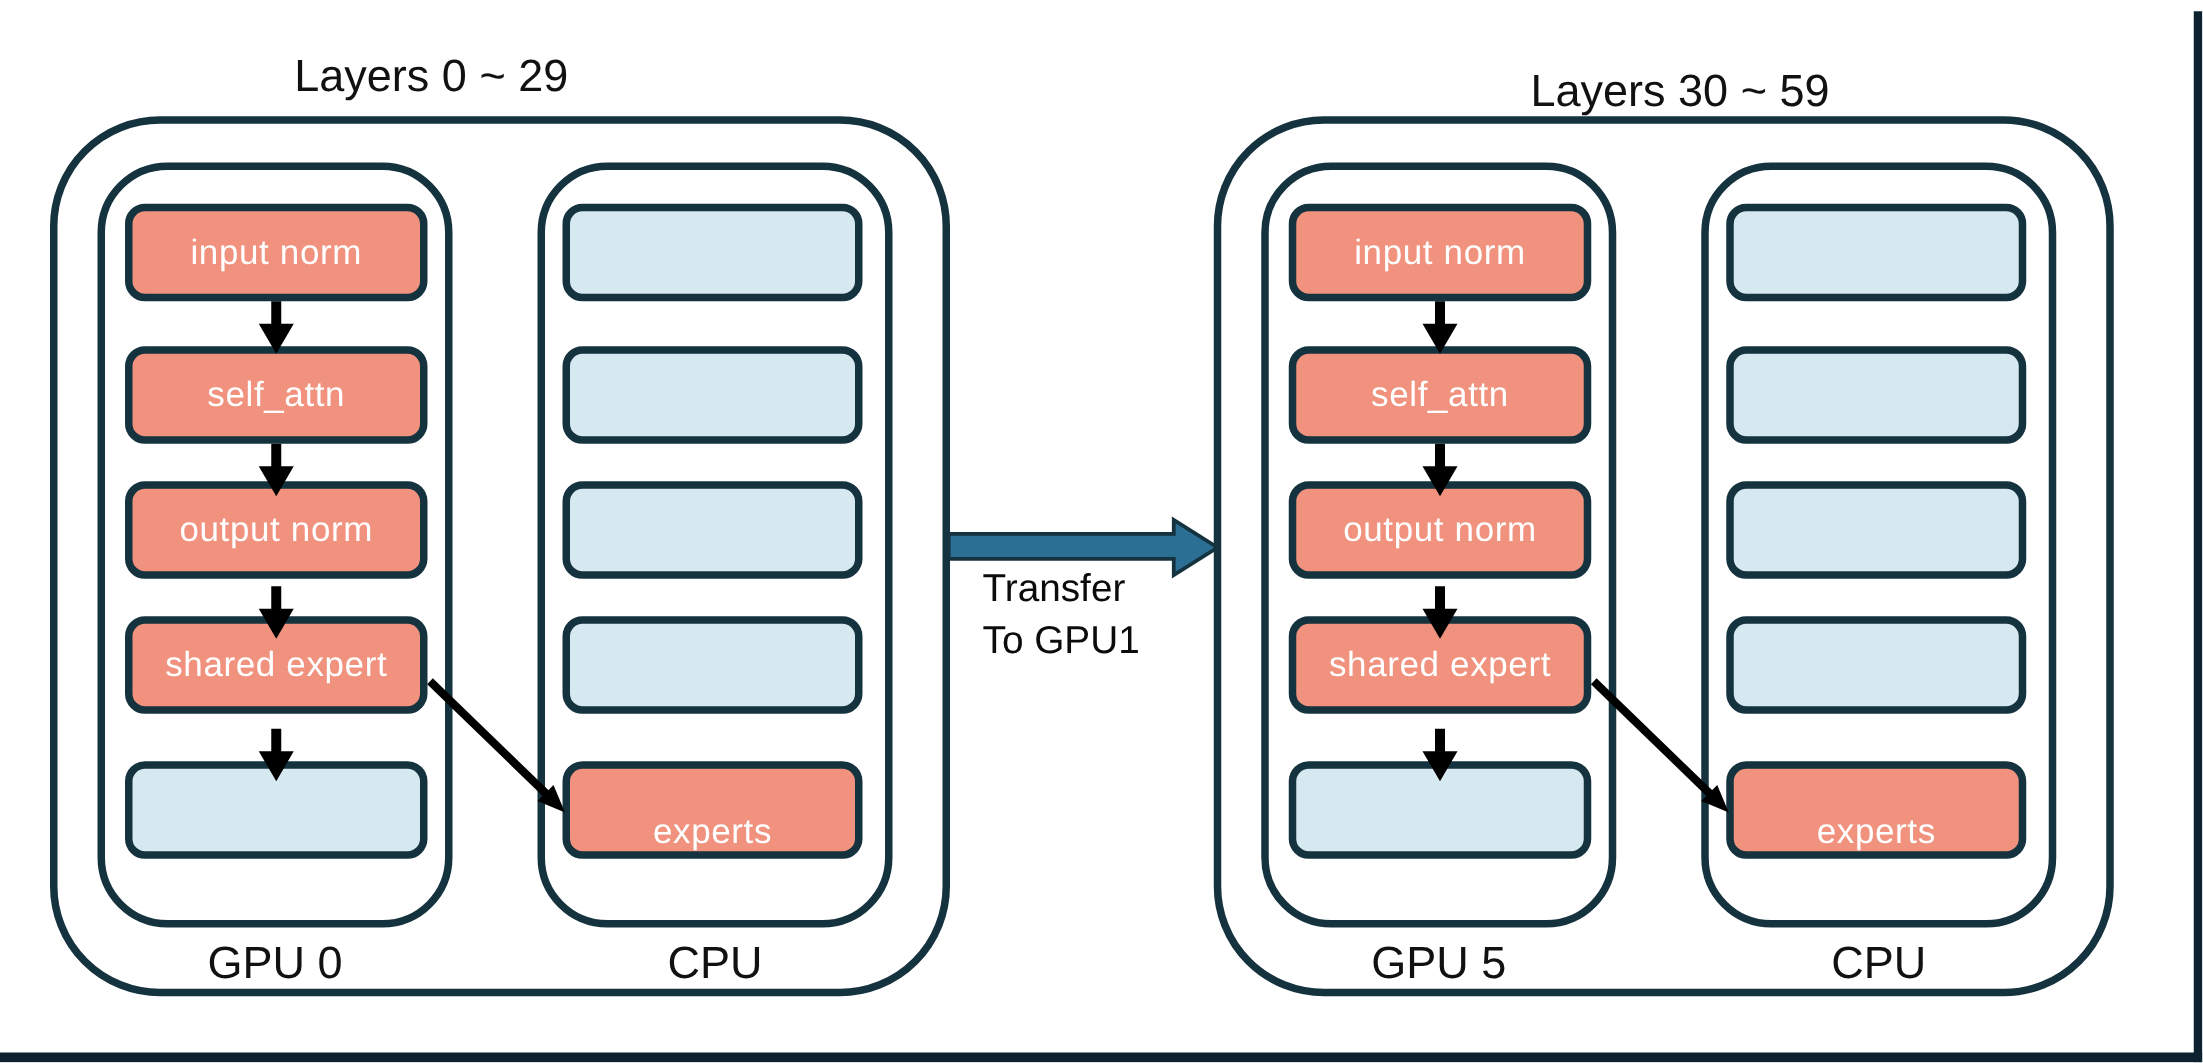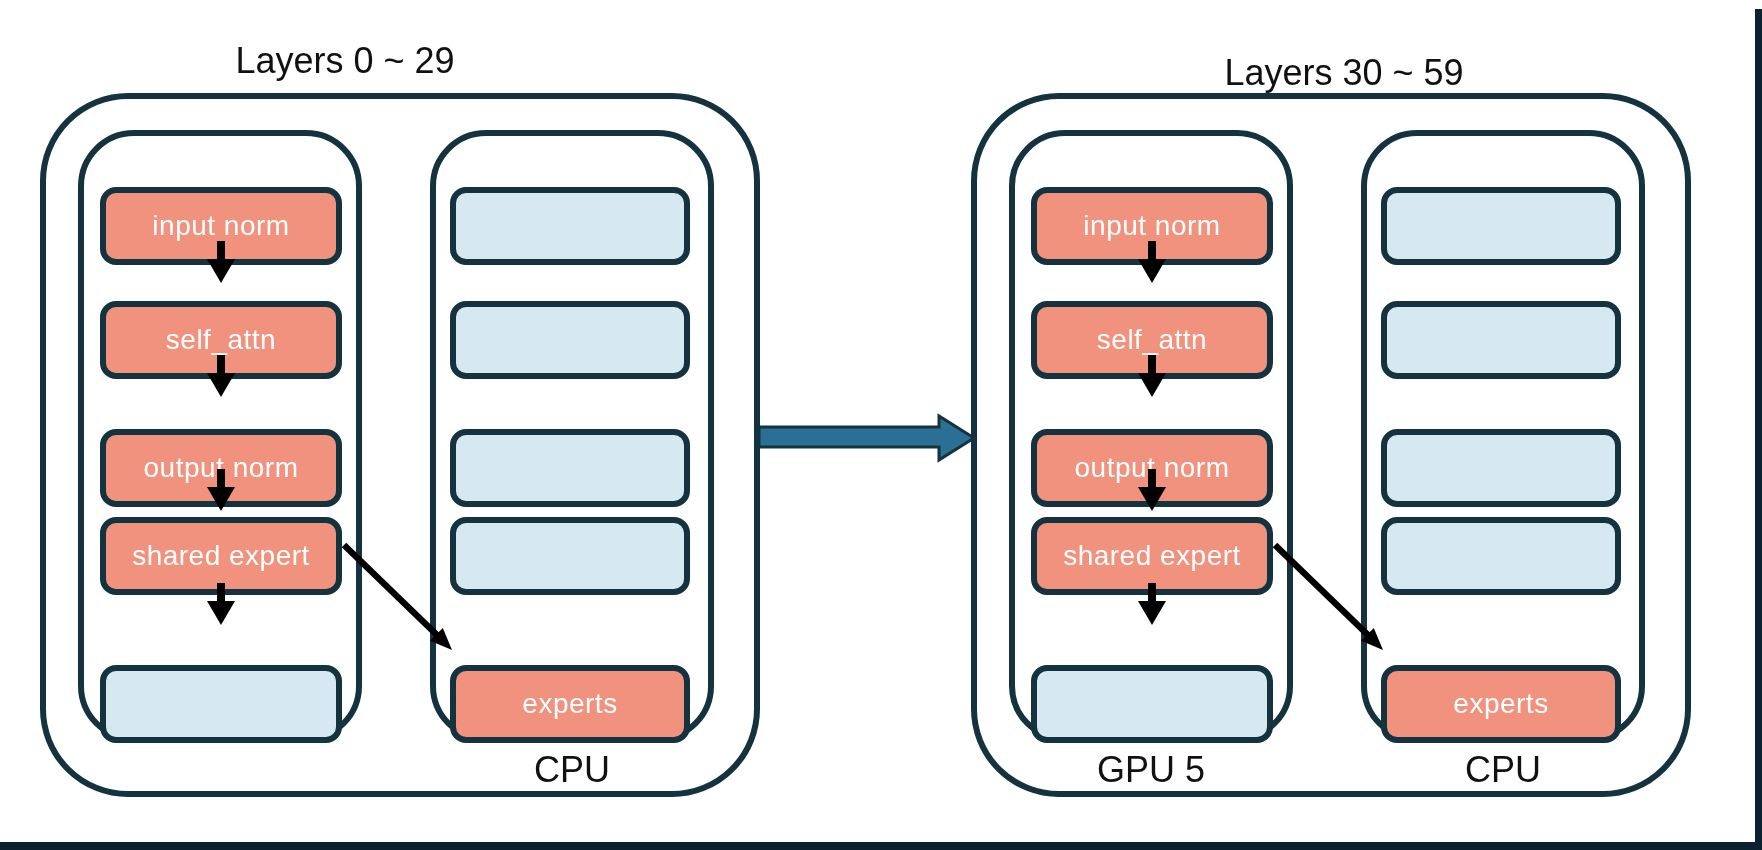--- a/index.html
+++ b/index.html
@@ -22,27 +22,27 @@
   .inner-col{
     position:absolute;top:37px;width:284px;height:612px;box-sizing:border-box;
     border:6px solid #15323f;border-radius:56px;background:#ffffff;
   }
   .col-gpu{left:38px;}
   .col-cpu{left:390px;}
   
   .node{
     position:absolute;height:78px;box-sizing:border-box;border:6px solid #15323f;border-radius:16px;
     display:flex;align-items:center;justify-content:center;
-    font-size:28px;color:#ffffff;letter-spacing:.5px;white-space:nowrap;margin-top:24px;
+    font-size:28px;color:#ffffff;letter-spacing:.5px;white-space:nowrap;
   }
   .node.salmon{background:#f0927e;}
   .node.blue{background:#d6e9f1;}
   .n-gpu{left:60px;width:242px;}
   .n-cpu{left:410px;width:240px;}
-  .r1{top:70px;} .r2{top:184px;} .r3{top:312px;} .r4{top:400px;} .r5{top:548px;}
+  .r1{top:70px;} .r2{top:184px;} .r3{top:292px;} .r4{top:400px;} .r5{top:516px;align-items:flex-end;}
   
   .col-label{
     position:absolute;top:654px;height:46px;line-height:46px;
     text-align:center;font-size:36px;color:#111111;white-space:nowrap;
   }
   .lbl-gpu{left:38px;width:284px;}
   .lbl-cpu{left:390px;width:284px;}
   
   .flow-svg{position:absolute;left:0;top:0;width:720px;height:704px;pointer-events:none;}
   .transfer-svg{position:absolute;left:753px;top:401px;width:235px;height:72px;}
@@ -107,26 +107,31 @@
           <polygon points="167,280 195,280 181,304" stroke="none"></polygon>
         <line x1="181" y1="376" x2="181" y2="396" stroke-width="8"></line>
           <polygon points="167,394 195,394 181,418" stroke="none"></polygon>
         <line x1="181" y1="490" x2="181" y2="510" stroke-width="8"></line>
           <polygon points="167,508 195,508 181,532" stroke="none"></polygon>
         <line x1="304" y1="452" x2="397" y2="542" stroke-width="6.5"></line>
         <polygon points="412,557 402.8,535 390,547.8" stroke="none"></polygon>
       </g>
     </svg>
 
+    <div class="col-label lbl-gpu">GPU 0</div>
     <div class="col-label lbl-cpu">CPU</div>
   </div>
 
   <svg class="transfer-svg" viewBox="0 0 235 72">
     <polygon points="6,26 186,26 186,15 221,37 186,59 186,46 6,46" fill="#2c6f94" stroke="#15323f" stroke-width="3" stroke-linejoin="miter"></polygon>
   </svg>
+  <div class="transfer-label">
+    <span>Transfer</span>
+    <span>To GPU1</span>
+  </div>
 
   <div class="group" style="left:971px">
     <div class="group-title shift-r">Layers 30 ~ 59</div>
     <div class="outer-box"></div>
 
     <div class="inner-col col-gpu"></div>
     <div class="inner-col col-cpu"></div>
 
     <div class="node salmon n-gpu r1">
         <span>input norm</span>

